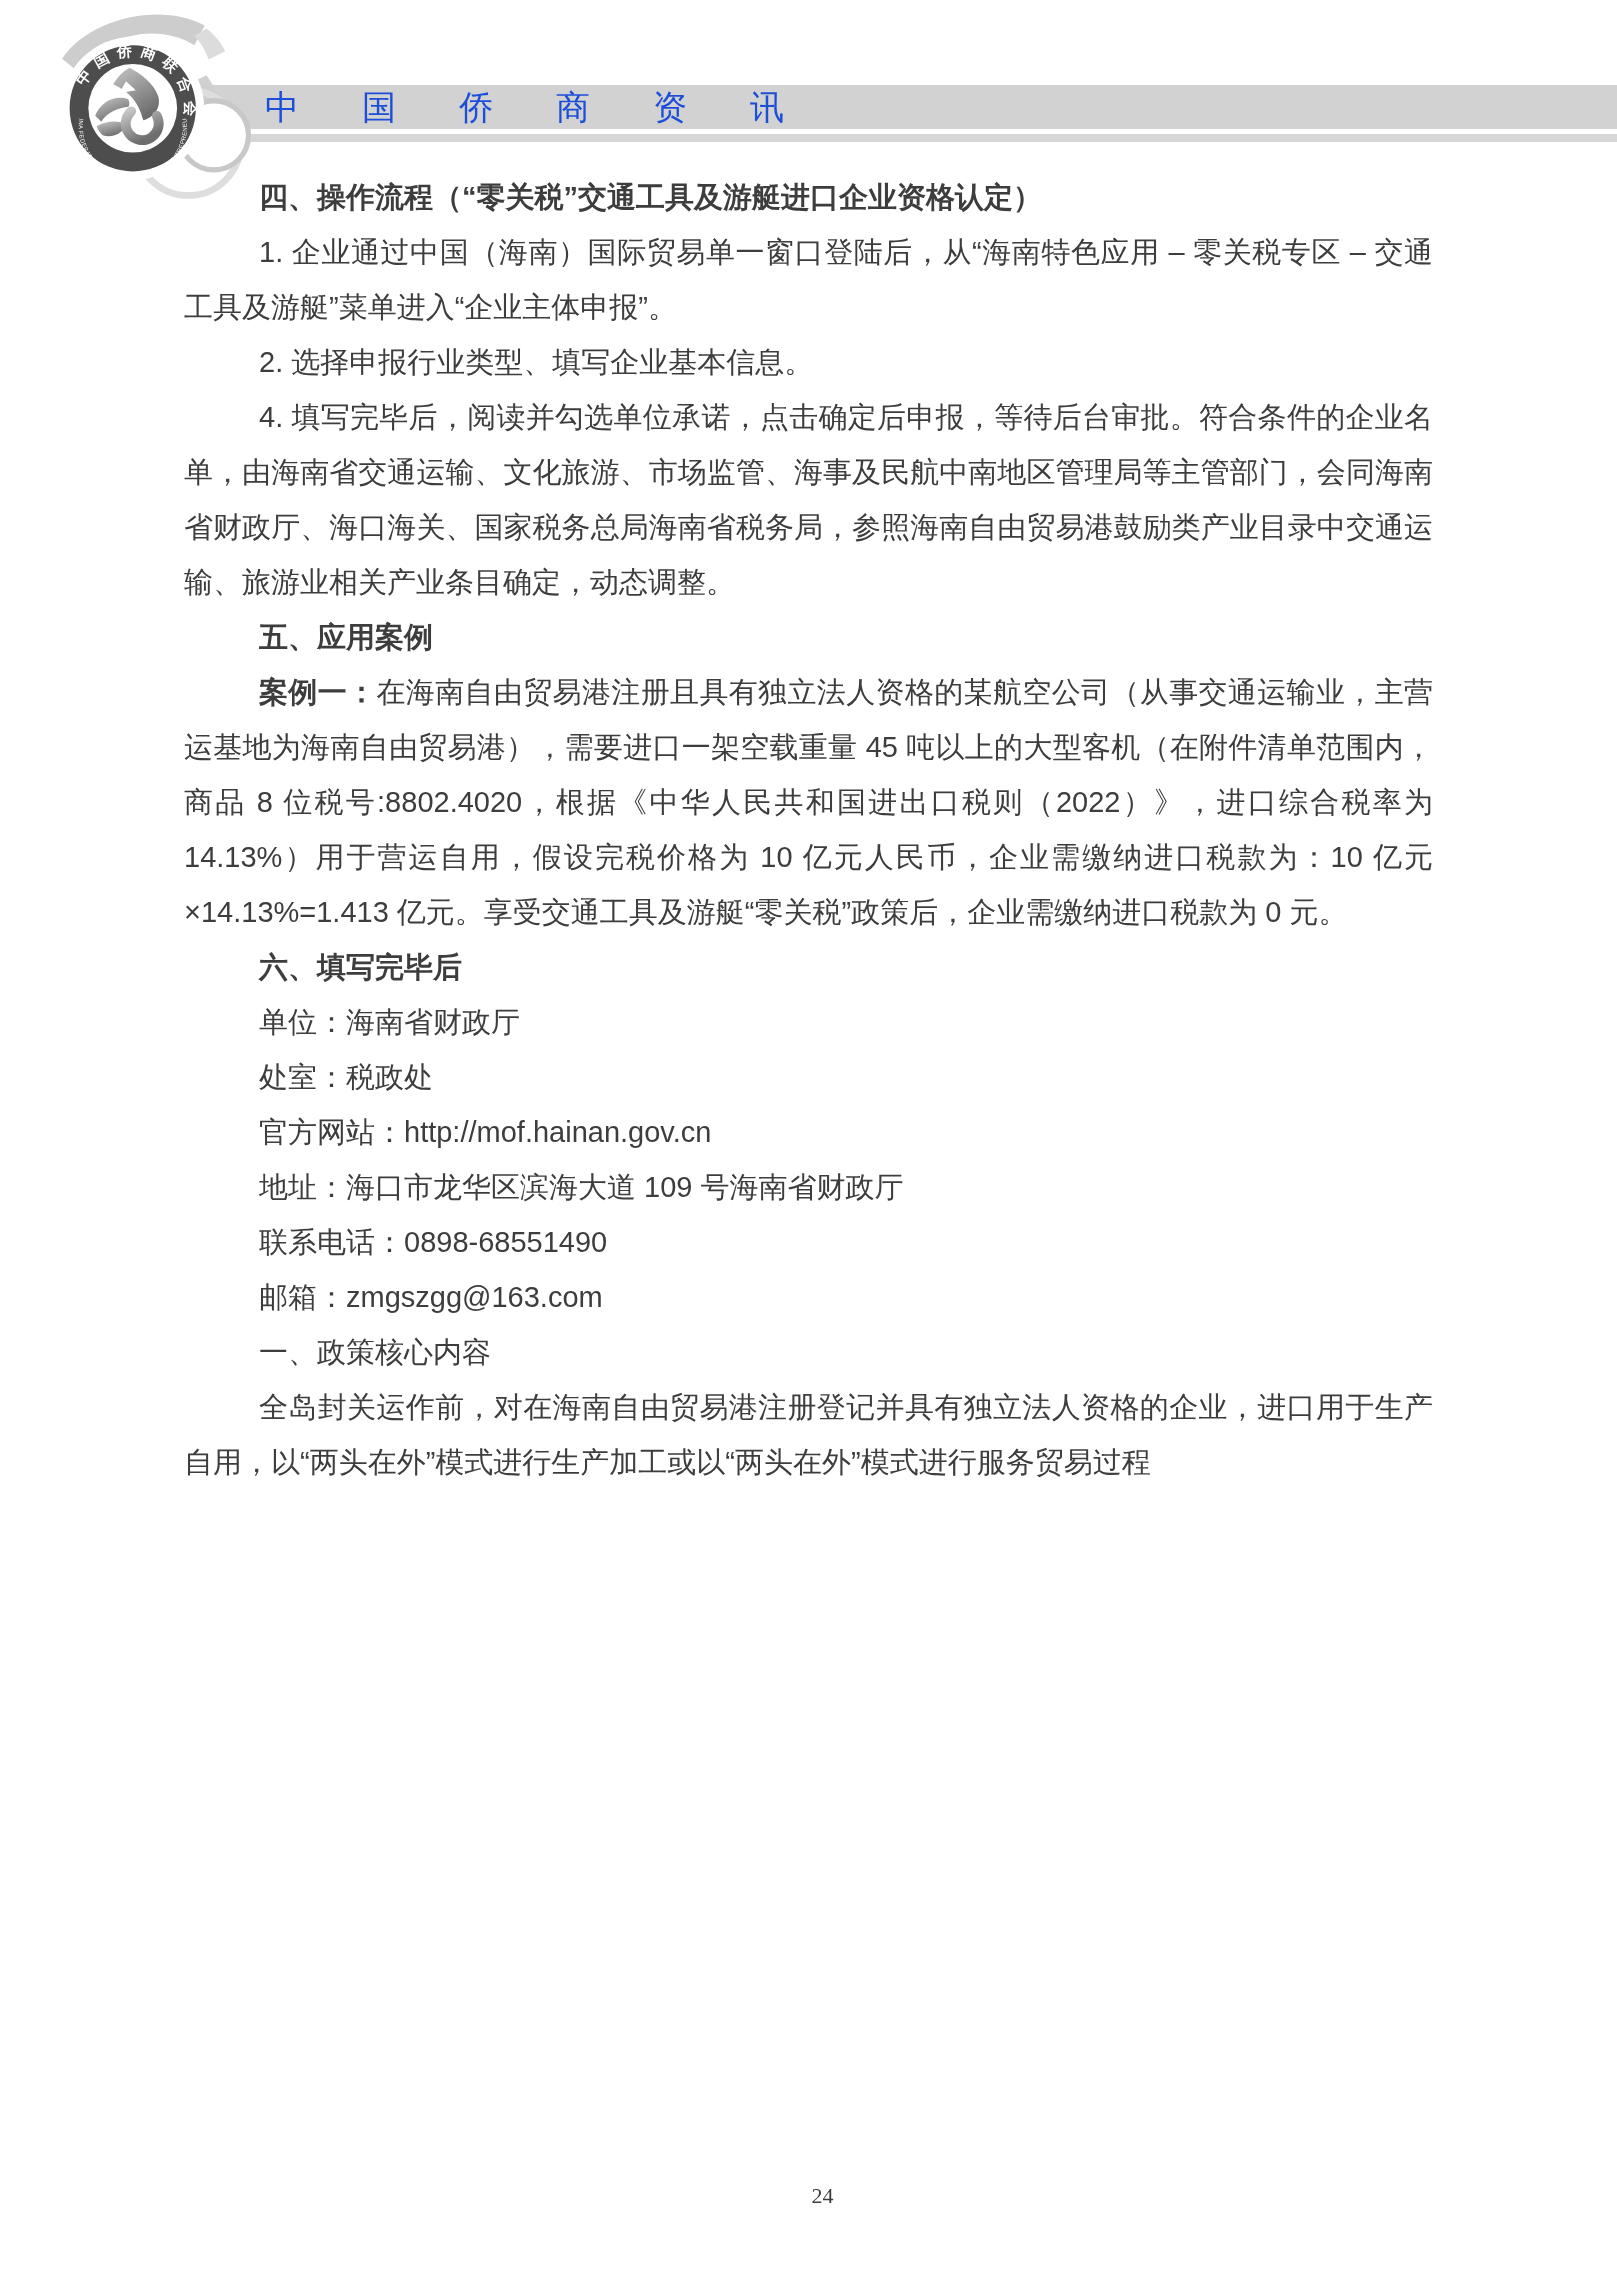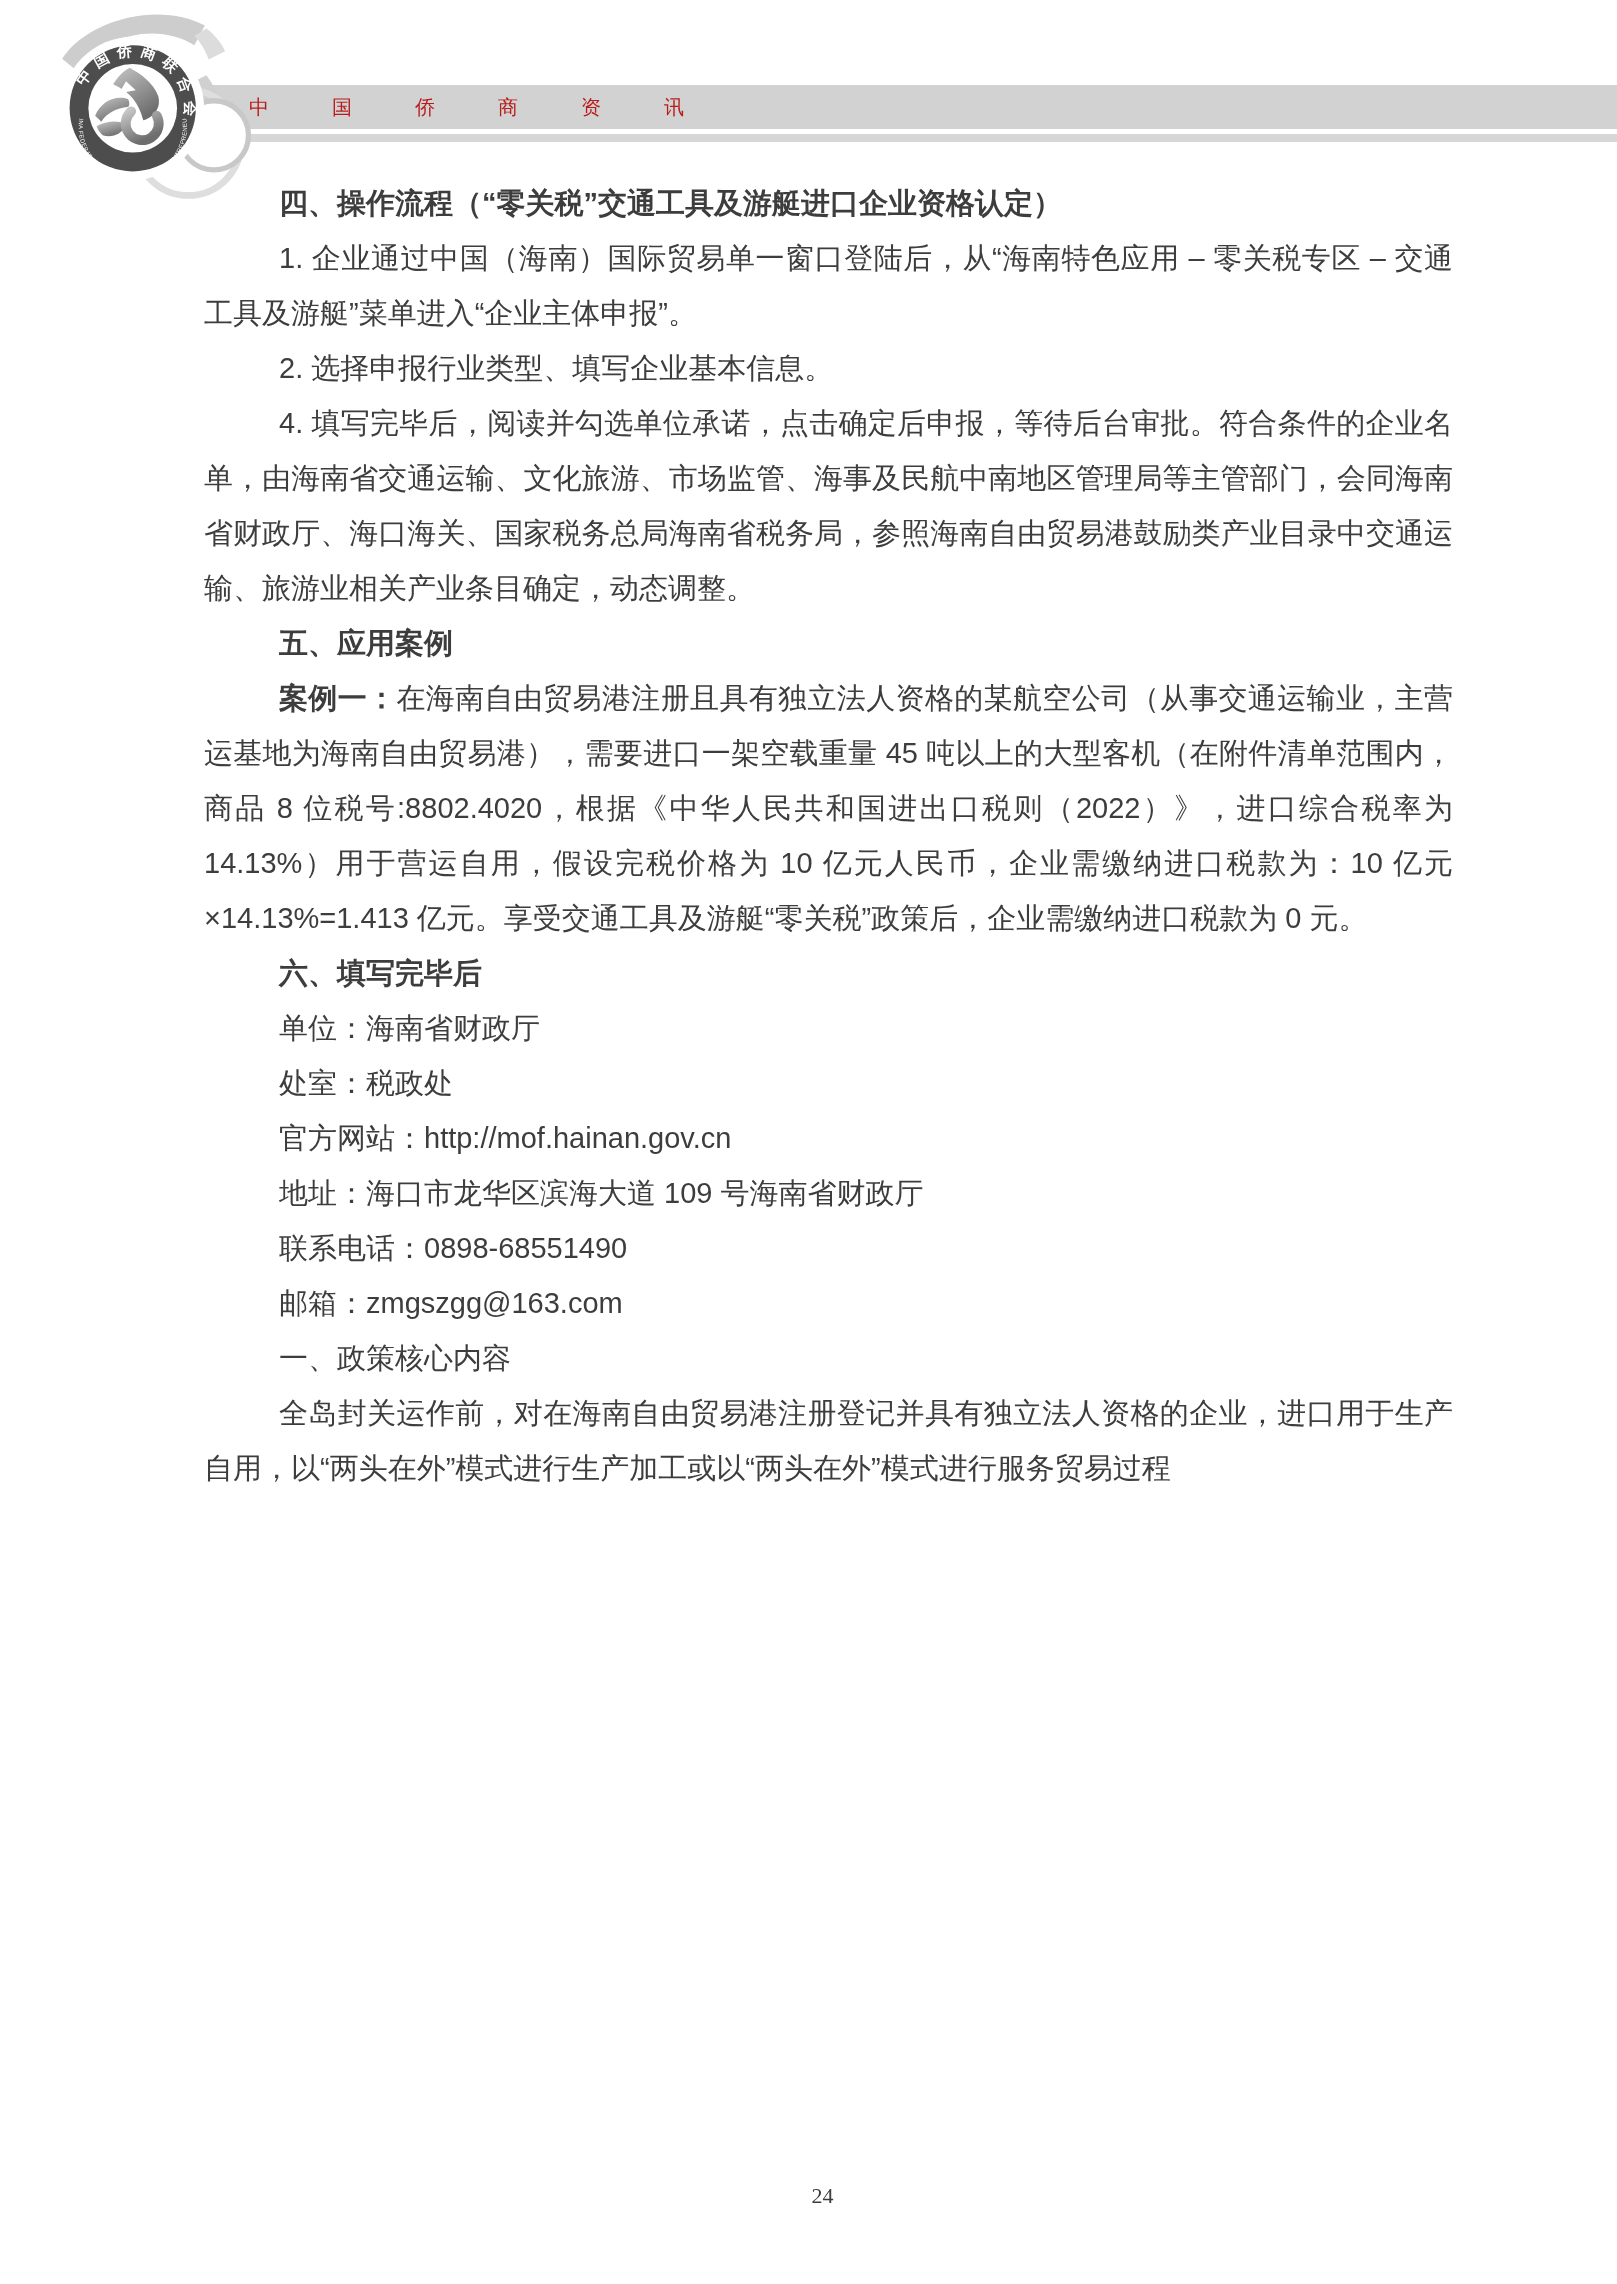--- a/index.html
+++ b/index.html
@@ -3,29 +3,29 @@
 <meta charset="utf-8">
 <style>
   html,body{margin:0;padding:0;}
   body{
     width:1617px;height:2284px;position:relative;background:#ffffff;
     font-family:"Liberation Sans",sans-serif;color:#3d3d3d;overflow:hidden;
   }
   
   .band{position:absolute;left:196px;top:85px;right:0;height:44px;background:#d2d2d2;}
   .band-title{
-    position:absolute;left:53px;top:0;line-height:44px;font-size:20px;
-    letter-spacing:63px;color:#b91c1c;white-space:nowrap;
+    position:absolute;left:69px;top:0;line-height:44px;font-size:34px;
+    letter-spacing:63px;color:#1d4ed8;white-space:nowrap;
   }
   .subline{position:absolute;left:205px;top:134px;right:0;height:7.5px;background:#d7d7d7;}
   .logo{position:absolute;left:16.6px;top:3px;}
   
   .content{
-    position:absolute;left:184px;top:176px;width:1249px;
-    font-size:29px;line-height:55px;text-align:justify;margin-left:20px;
+    position:absolute;left:184px;top:170px;width:1249px;
+    font-size:29px;line-height:55px;text-align:justify;
   }
   .content p{margin:0;}
   .indent{text-indent:75px;}
   .bold{font-weight:bold;}
   .lead{font-weight:bold;}
   .title-big{
     font-size:43px;font-weight:bold;text-align:center;line-height:66px;
     margin:160px 0 20.3px 0 !important;color:#2f2f2f;text-indent:0;
   }
   .pagenum{

